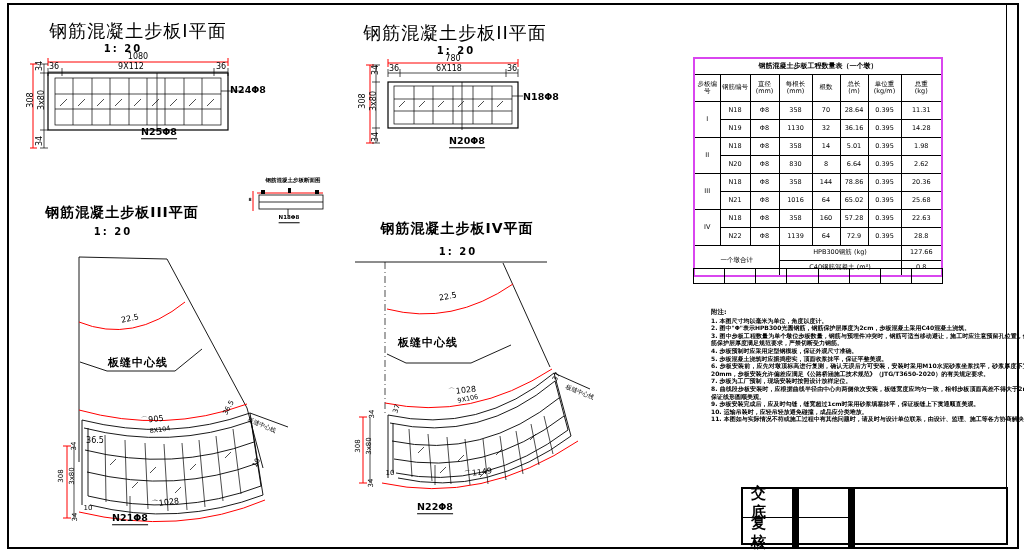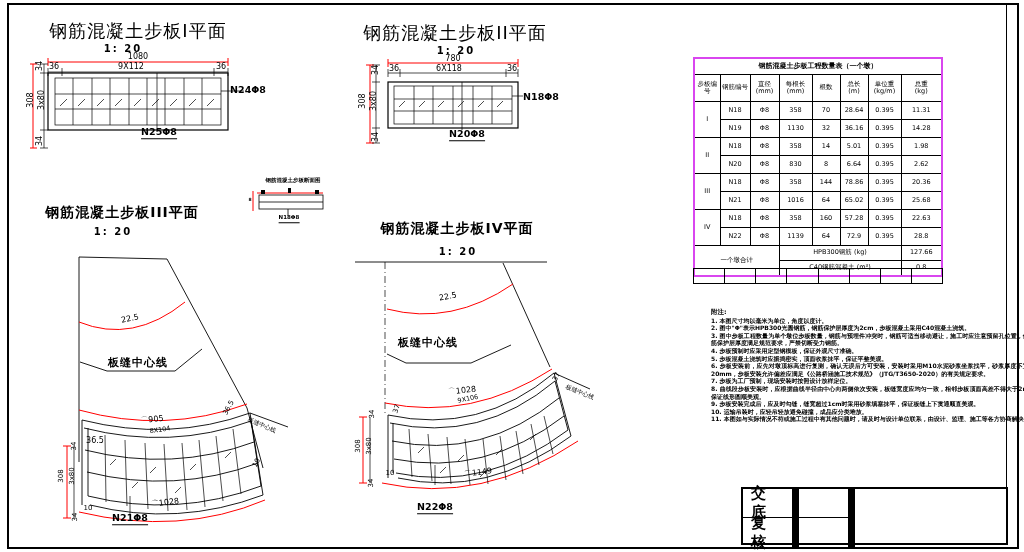--- a/index.html
+++ b/index.html
@@ -104,21 +104,21 @@
   <span class="pin pscale" style="left:456px;top:51px">1: 20</span>
   <span class="pin dim" style="left:453px;top:59px">780</span>
   <span class="pin dim" style="left:394px;top:69px">36</span>
   <span class="pin dim" style="left:449px;top:69px">6X118</span>
   <span class="pin dim" style="left:512px;top:69px">36</span>
   <span class="pin dim rot" style="left:376px;top:70px">34</span>
   <span class="pin dim rot" style="left:363px;top:101px">308</span>
   <span class="pin dim rot" style="left:374px;top:101px">3x80</span>
   <span class="pin dim rot" style="left:376px;top:137px">34</span>
   <span class="pin barlab" style="left:541px;top:97px">N18Φ8</span>
-  <span class="pin barlab under" style="left:467px;top:135px">N20Φ8</span>
+  <span class="pin barlab under" style="left:467px;top:142px">N20Φ8</span>
 
   <svg style="left:245px;top:185px" width="90" height="35" viewBox="0 0 90 35">
     <g stroke="#ff0000" stroke-width="1" fill="none">
         <path d="M12 8 H78 M8 6 V26"></path>
       </g>
     <g fill="#000" stroke="none">
         <rect x="16" y="5" width="4" height="4"></rect>
         <rect x="70" y="5" width="4" height="4"></rect>
         <rect x="43" y="3" width="3" height="5"></rect>
       </g>

